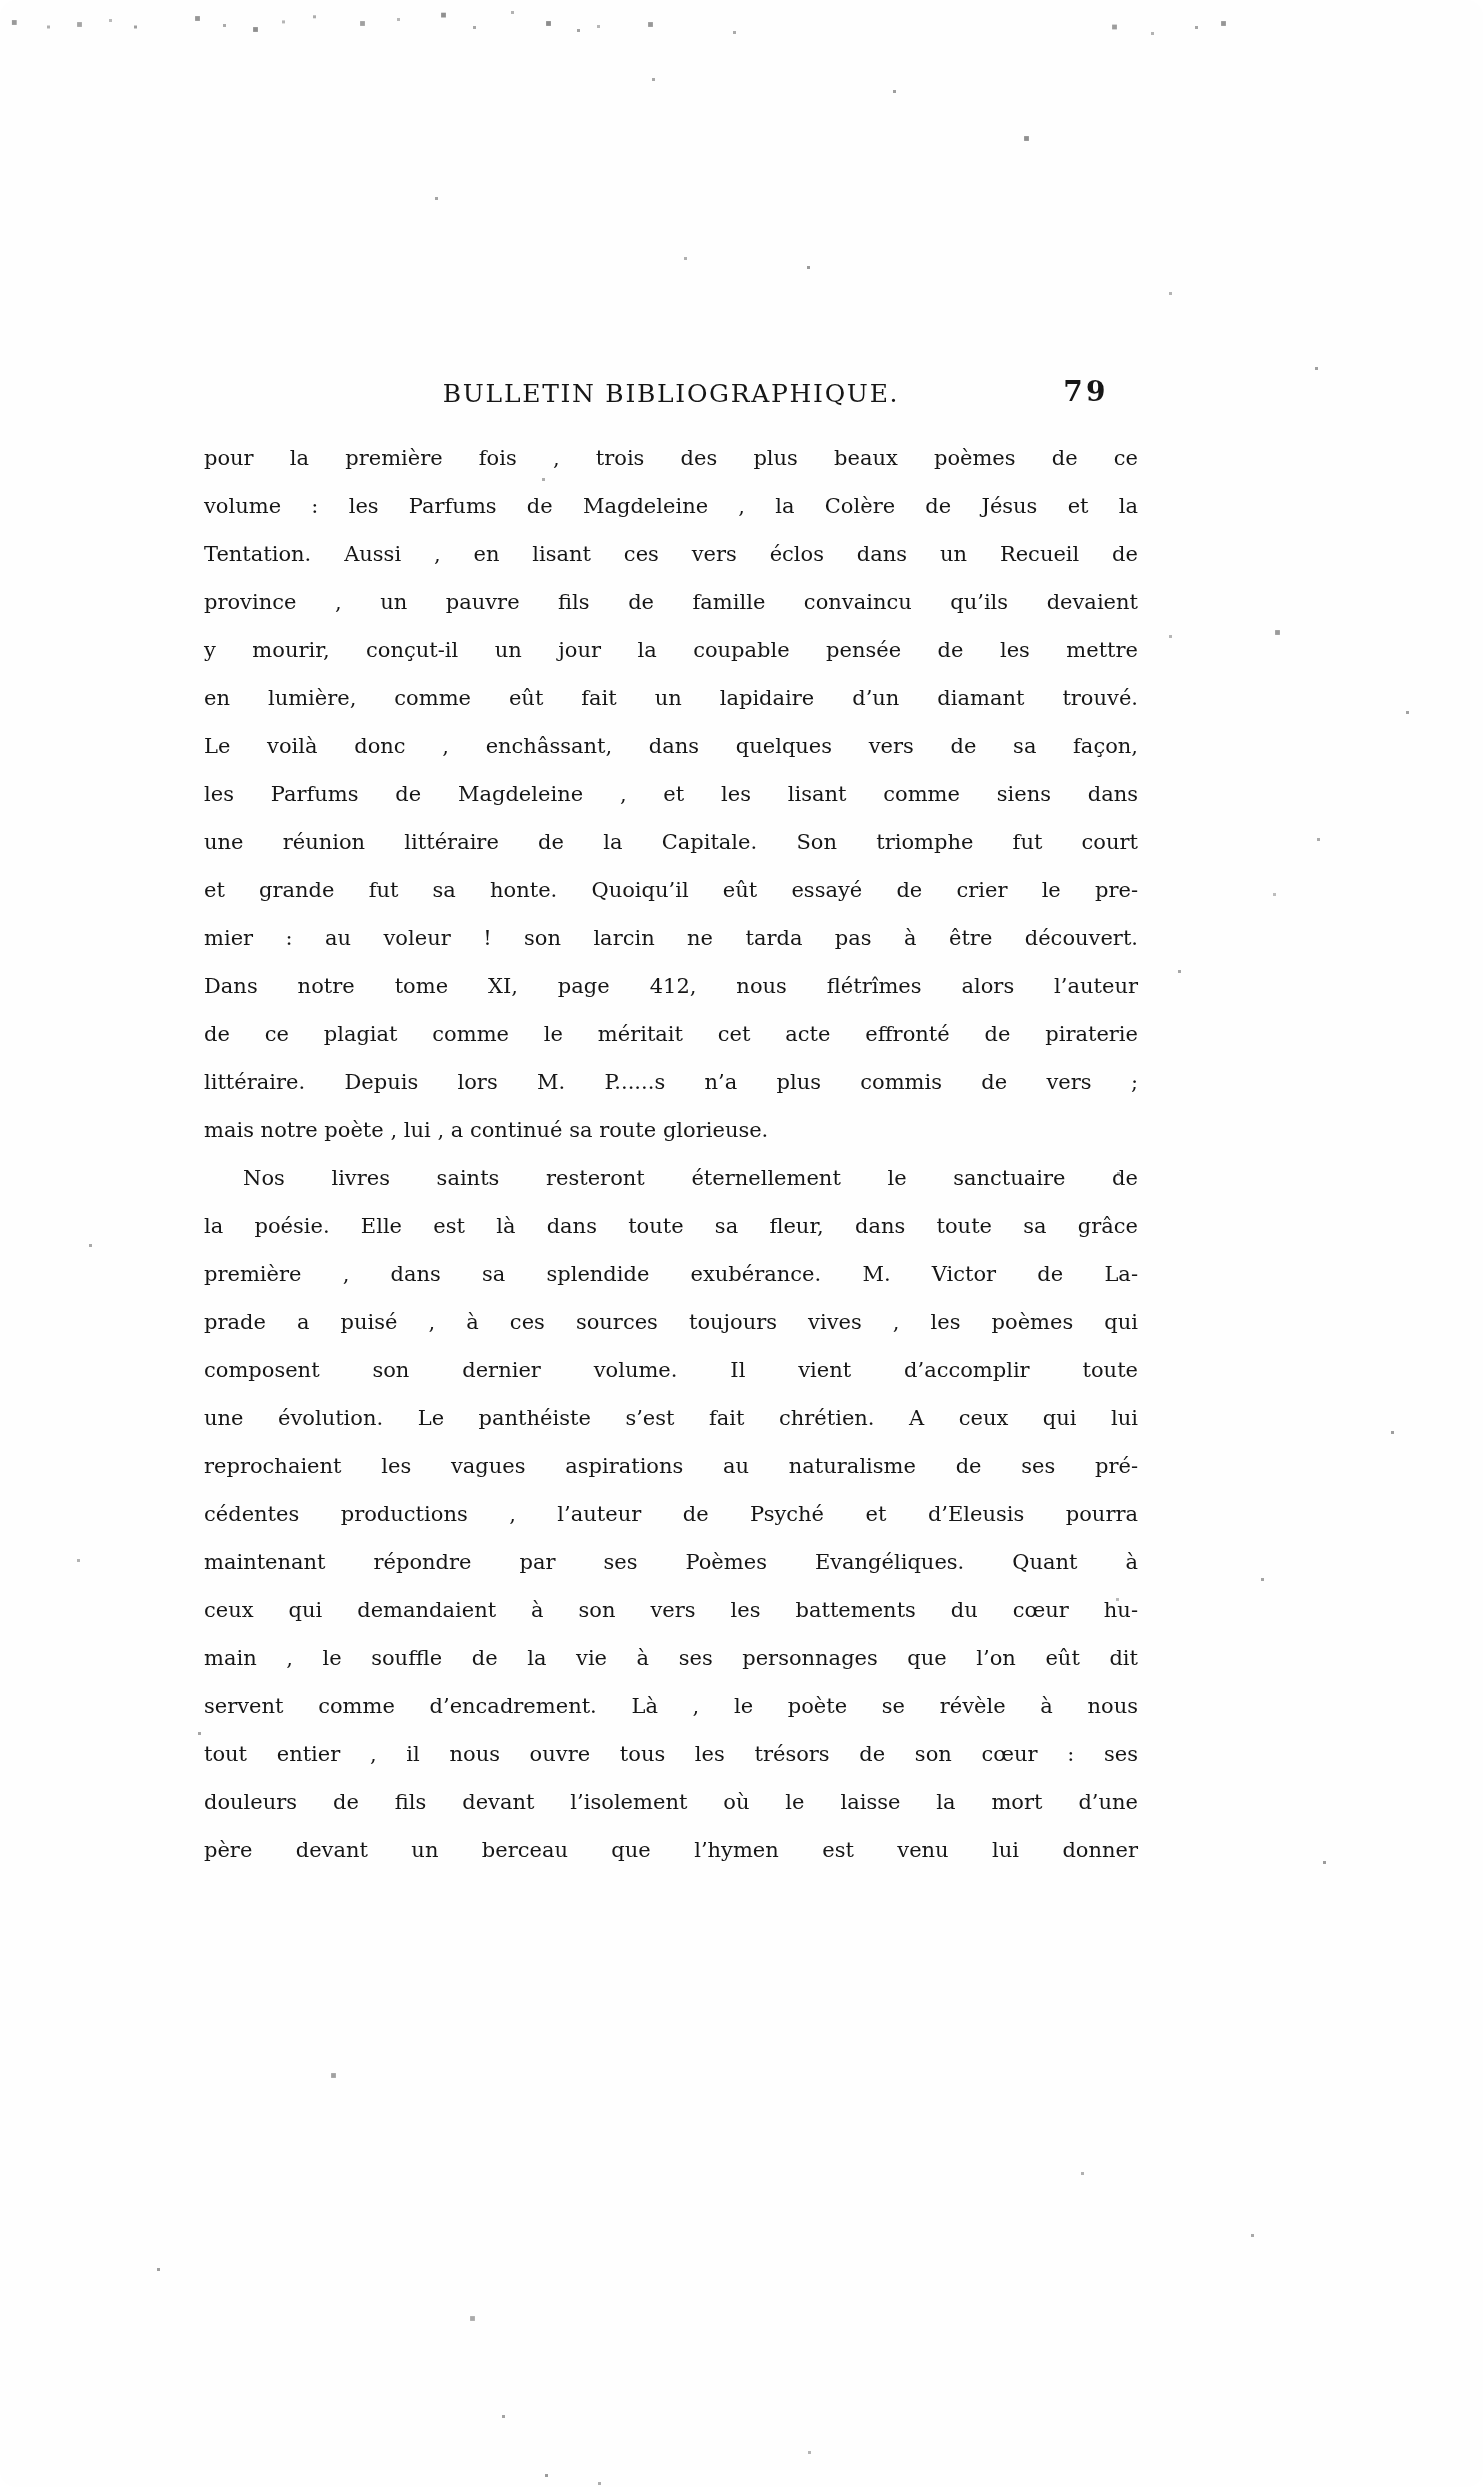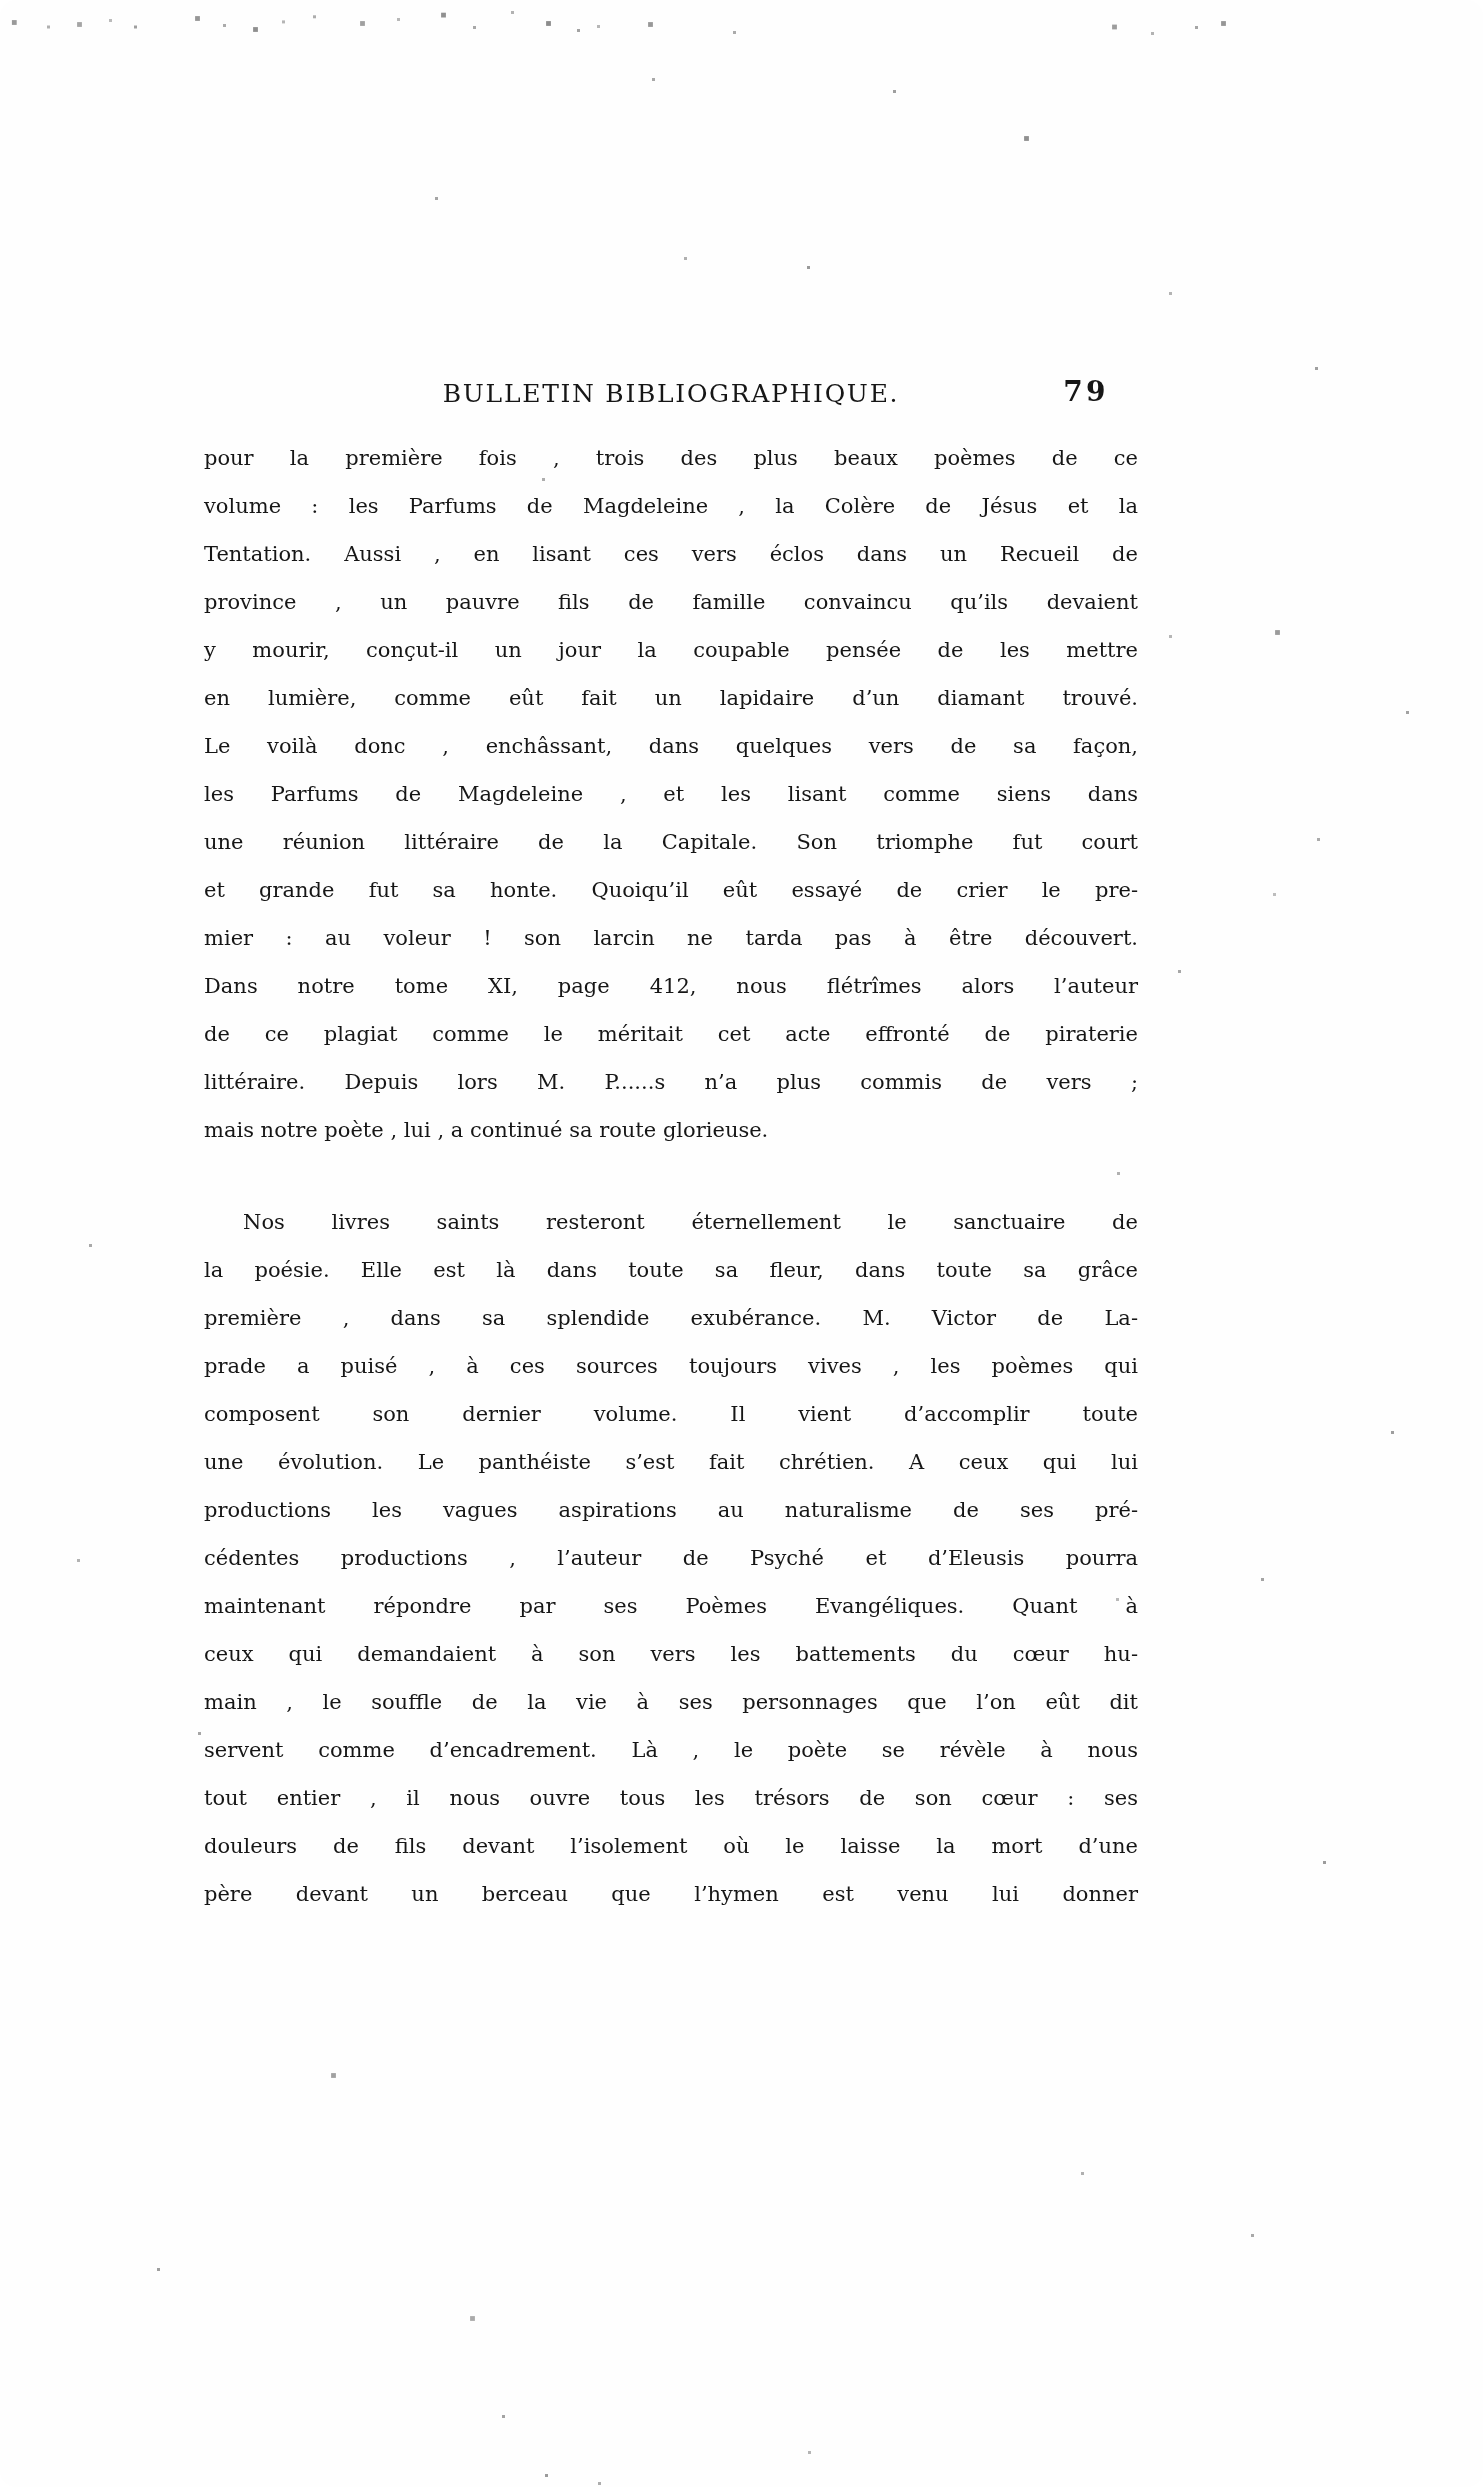--- a/index.html
+++ b/index.html
@@ -39,21 +39,21 @@
   }
   .line {
     text-align:justify;
     
     text-align-last:justify;
     white-space:nowrap;
     height:48px;
     overflow:visible;
   }
   .line.para-end { text-align-last:left; }
-  .line.indent  { text-indent:39px;margin-top:44px; }
+  .line.indent  { text-indent:39px; }
   .it { }
   
   .specks {
     position:absolute; top:0; left:0; width:2.6px; height:2.6px;
     background:transparent; pointer-events:none;
     box-shadow:
       12.8px 21px 0 0.9px #9a9a9a, 47px 25.5px 0 #b0b0b0, 78px 23px 0 0.9px #a5a5a5,
       109px 19px 0 #bbb, 134px 25.5px 0 #9f9f9f, 196px 17px 0 0.9px #969696,
       223px 24px 0 #ababab, 254px 28px 0 0.9px #8f8f8f, 282px 20.4px 0 #b5b5b5,
       313px 15.3px 0 #adadad, 361px 22px 0 0.9px #a0a0a0, 397px 18px 0 #b8b8b8,
@@ -101,21 +101,21 @@
       <div class="line"><span>Dans notre tome XI, page 412, nous flétrîmes alors l’auteur</span></div>
       <div class="line"><span>de ce plagiat comme le méritait cet acte effronté de piraterie</span></div>
       <div class="line"><span>littéraire. Depuis lors M. P......s n’a plus commis de vers ;</span></div>
       <div class="line para-end"><span>mais notre poète , lui , a continué sa route glorieuse.</span></div>
       <div class="line indent"><span>Nos livres saints resteront éternellement le sanctuaire de</span></div>
       <div class="line"><span>la poésie. Elle est là dans toute sa fleur, dans toute sa grâce</span></div>
       <div class="line"><span>première , dans sa splendide exubérance. M. Victor de La-</span></div>
       <div class="line"><span>prade a puisé , à ces sources toujours vives , les poèmes qui</span></div>
       <div class="line"><span>composent son dernier volume. Il vient d’accomplir toute</span></div>
       <div class="line"><span>une évolution. Le panthéiste s’est fait chrétien. A ceux qui lui</span></div>
-      <div class="line"><span>productions les vagues aspirations au naturalisme de ses pré-</span></div>
+      <div class="line"><span>reprochaient les vagues aspirations au naturalisme de ses pré-</span></div>
       <div class="line"><span>cédentes productions , l’auteur de </span><span class="it">Psyché</span><span> et d’</span><span class="it">Eleusis</span><span> pourra</span></div>
       <div class="line"><span>maintenant répondre par ses </span><span class="it">Poèmes Evangéliques.</span><span> Quant à</span></div>
       <div class="line"><span>ceux qui demandaient à son vers les battements du cœur hu-</span></div>
       <div class="line"><span>main , le souffle de la vie à ses personnages que l’on eût dit</span></div>
       <div class="line"><span>servent comme d’encadrement. Là , le poète se révèle à nous</span></div>
       <div class="line"><span>tout entier , il nous ouvre tous les trésors de son cœur : ses</span></div>
       <div class="line"><span>douleurs de fils devant l’isolement où le laisse la mort d’une</span></div>
       <div class="line"><span>père devant un berceau que l’hymen est venu lui donner</span></div>
     </main>
 </div>

